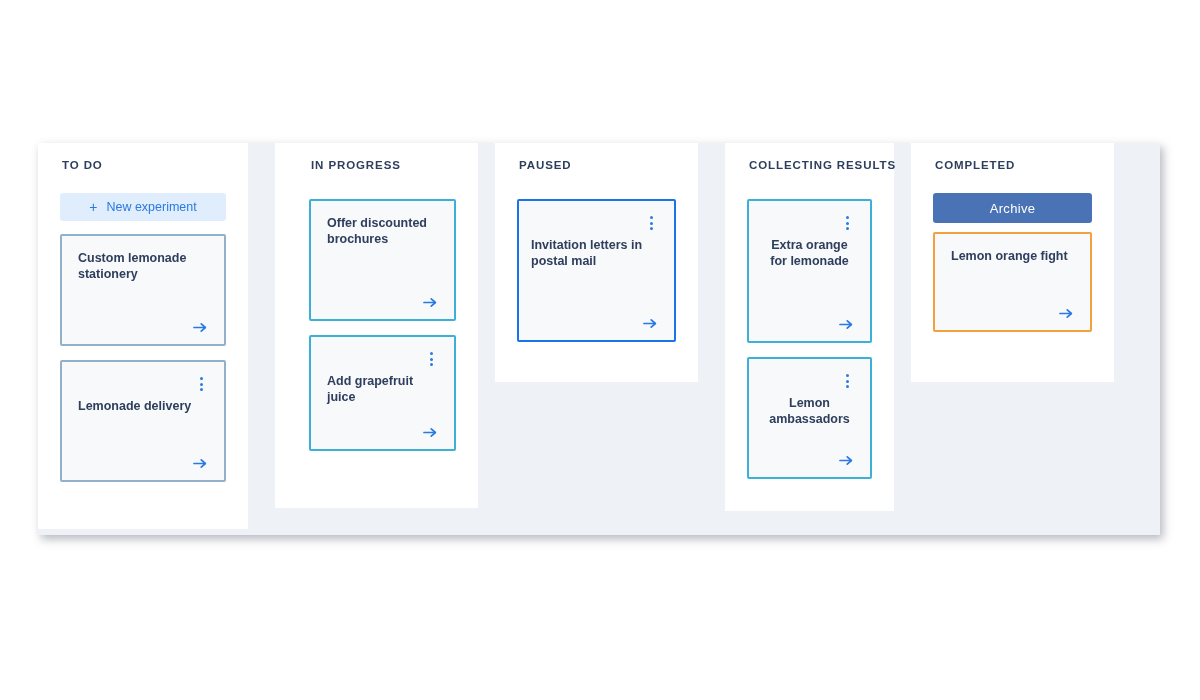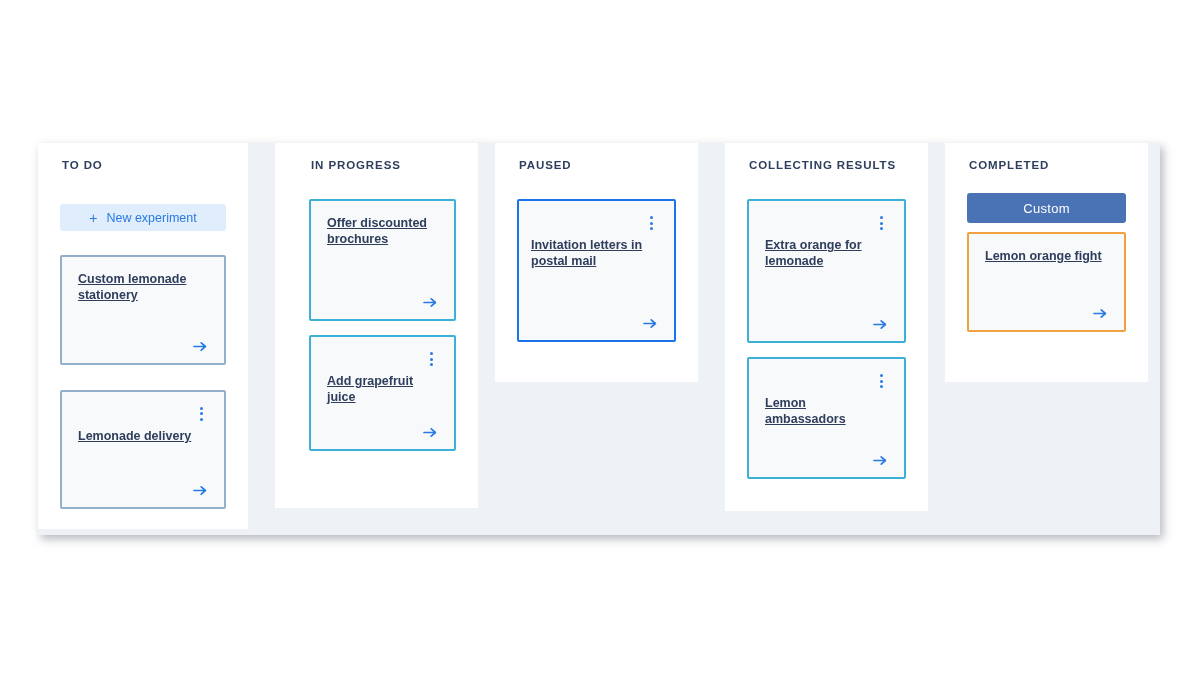--- a/index.html
+++ b/index.html
@@ -35,21 +35,21 @@
     box-sizing: border-box;
     padding: 16px 22px 20px 22px;
     flex: 0 0 auto;
     display: flex;
     flex-direction: column;
   }
 
   .col-todo       { width: 210px; }
   .col-progress   { width: 203px; }
   .col-paused     { width: 203px; }
-  .col-collecting { width: 203px; }
+  .col-collecting { width: 169px; text-align: center; }
   .col-completed  { width: 203px; }
 
   .gutter { flex: 0 0 auto; width: 17px; align-self: stretch; }
   .gutter-wide { width: 27px; }
 
   .col-header {
     font-size: 11.5px;
     font-weight: bold;
     letter-spacing: 0.9px;
     color: #2e3e5c;
@@ -130,21 +130,20 @@
     background: #2a7ae2;
     border-radius: 50%;
   }
 
   .card-title {
     font-size: 12.5px;
     font-weight: bold;
     color: #2e3e5c;
     line-height: 1.28;
     margin: 0;
-    text-decoration: underline;
   }
 
   .card-arrow {
     align-self: flex-end;
     margin-top: auto;
     padding-top: 14px;
     color: #2a7ae2;
     font-size: 15px;
     line-height: 1;
     cursor: pointer;
@@ -163,21 +162,21 @@
   .h-lemon-orange      { height: 100px; }
 
   .spacer-top-22 { height: 6px; }
 </style>
 </head>
 <body>
 
 <div id="board-wrap">
   <div id="board">
 
-    <div class="column col-todo" style="height:386px;gap:11px;">
+    <div class="column col-todo" style="height:386px;">
       <div class="col-header">TO DO</div>
 
       <button class="new-exp-btn">
         <span class="plus">+</span>
         <span>New experiment</span>
       </button>
 
       <div class="card accent-steel h-custom-stationery">
         <div class="card-title">Custom lemonade stationery</div>
         <div class="card-arrow">
@@ -293,21 +292,21 @@
           </svg>
         </div>
       </div>
     </div>
 
     <div class="gutter"></div>
 
     <div class="column col-completed" style="height:239px;">
       <div class="col-header">COMPLETED</div>
 
-      <button class="archive-btn">Custom</button>
+      <button class="archive-btn">Archive</button>
 
       <div class="card accent-orange h-lemon-orange">
         <div class="card-title">Lemon orange fight</div>
         <div class="card-arrow">
           <svg width="15" height="13" viewBox="0 0 15 13" aria-hidden="true">
             <path d="M1 6.5 H12" stroke="#2a7ae2" stroke-width="1.7" stroke-linecap="round" fill="none"></path>
             <path d="M8.2 2.8 L12.4 6.5 L8.2 10.2" stroke="#2a7ae2" stroke-width="1.7" stroke-linecap="round" stroke-linejoin="round" fill="none"></path>
           </svg>
         </div>
       </div>

